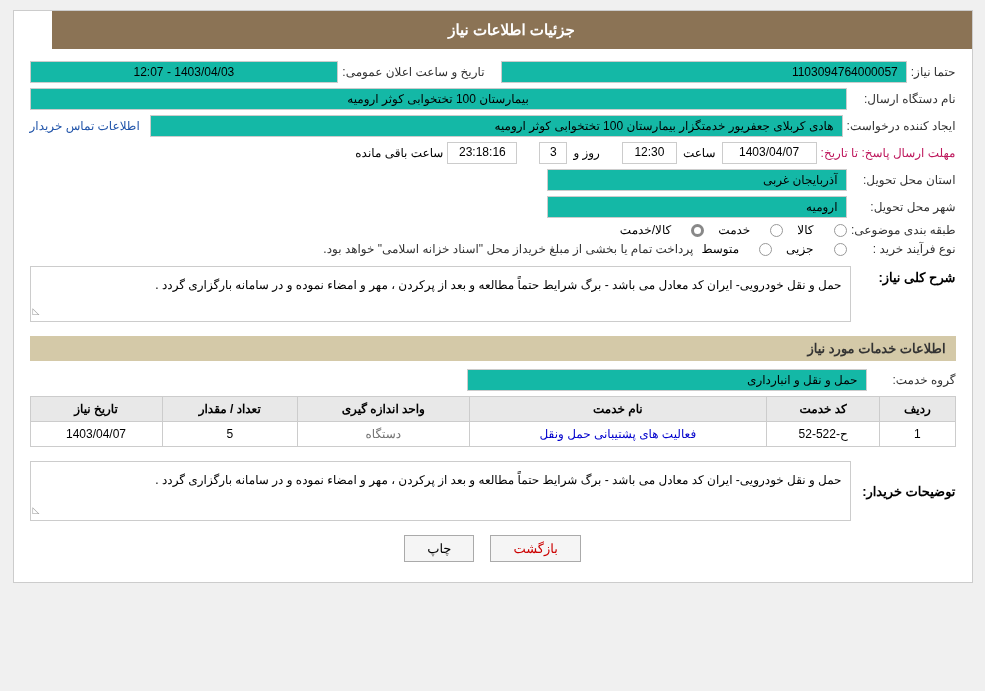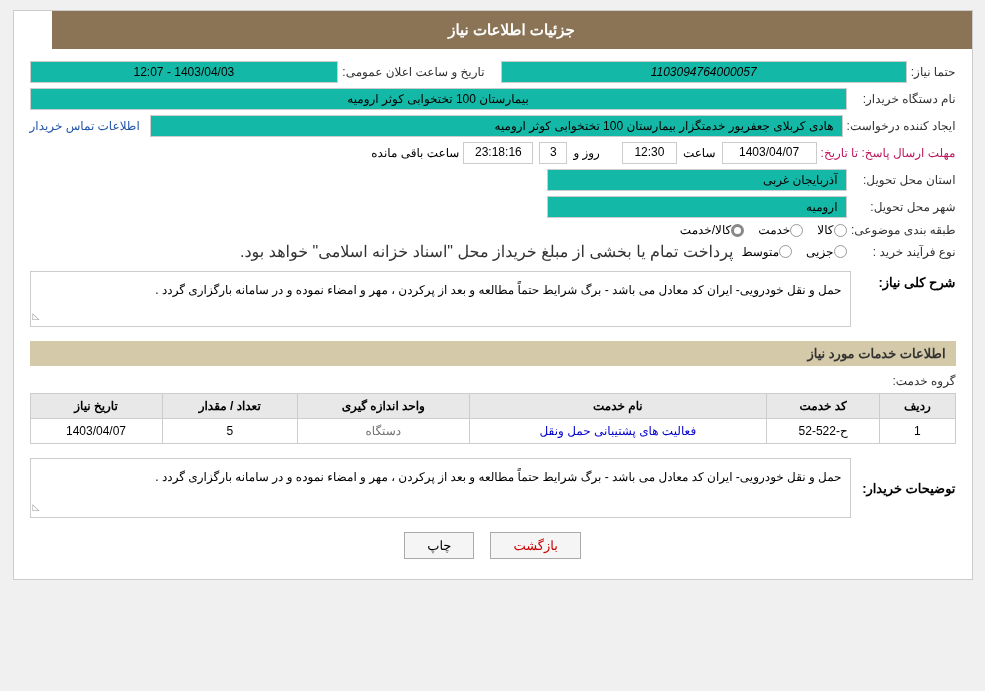--- a/index.html
+++ b/index.html
@@ -78,21 +78,21 @@
       font-size: 12px;
     }
     .radio-group {
       display: flex;
       align-items: center;
       gap: 14px;
     }
     .radio-item {
       display: flex;
       align-items: center;
-      gap: 0;
+      gap: 20px;
       font-size: 12px;
     }
     .radio-circle {
       width: 13px;
       height: 13px;
       border-radius: 50%;
       border: 1px solid #999;
       background: #fff;
       display: inline-block;
     }
@@ -105,21 +105,21 @@
       align-items: center;
       margin-bottom: 5px;
     }
     .process-row {
       display: flex;
       align-items: center;
       margin-bottom: 5px;
       font-size: 12px;
     }
     .process-note {
-      font-size: 16px;
+      font-size: 12px;
       color: #333;
       margin-right: 8px;
     }
     .description-box {
       border: 1px solid #ccc;
       background: #fff;
       padding: 8px;
       font-size: 12px;
       line-height: 1.7;
       min-height: 56px;
@@ -218,47 +218,47 @@
 <div class="main-container">
   <div class="header-bar">
     <span>جزئیات اطلاعات نیاز</span>
   </div>
 
   <div class="content">
 
     <div class="two-col">
       <div class="col-half">
         <span class="inline-label">حتما نیاز:</span>
-        <div class="info-value" style="text-align:center;font-style:italic;">1103094764000057</div>
+        <div class="info-value" style="text-align:right;">1103094764000057</div>
       </div>
       <div class="col-half">
         <span class="inline-label">تاریخ و ساعت اعلان عمومی:</span>
         <div class="info-value" style="text-align:center;">1403/04/03 - 12:07</div>
       </div>
     </div>
 
     <div class="full-row">
-      <span class="inline-label" style="min-width:105px;">نام دستگاه خریدار:</span>
+      <span class="inline-label" style="min-width:105px;">نام دستگاه ارسال:</span>
       <div class="info-value rtl-text" style="text-align:center;">بیمارستان 100 تختخوابی کوثر ارومیه</div>
     </div>
 
     <div class="full-row">
       <span class="inline-label" style="min-width:105px;">ایجاد کننده درخواست:</span>
       <div class="info-value rtl-text" style="flex:1; text-align:right;">هادی کربلای جعفریور خدمتگزار بیمارستان 100 تختخوابی کوثر ارومیه</div>
       <span class="link-blue" style="margin-right:10px; font-size:12px; white-space:nowrap;">اطلاعات تماس خریدار</span>
     </div>
 
     <div class="deadline-row">
       <span class="inline-label" style="min-width:105px; color:#be185d;">مهلت ارسال پاسخ: تا تاریخ:</span>
       <div class="deadline-box" style="min-width:95px; text-align:center;">1403/04/07</div>
       <span style="margin: 0 6px;">ساعت</span>
       <div class="deadline-box" style="min-width:55px; text-align:center;">12:30</div>
       <span style="margin: 0 22px 0 6px;">روز و</span>
       <div class="deadline-box" style="min-width:28px; text-align:center;">3</div>
-      <div class="deadline-box" style="min-width:70px; text-align:center; margin-right:6px;">23:18:16</div>
+      <div class="deadline-box" style="min-width:70px; text-align:center; margin-right:22px;">23:18:16</div>
       <span style="margin-right:4px;">ساعت باقی مانده</span>
     </div>
 
     <div class="full-row">
       <span class="inline-label" style="min-width:105px;">استان محل تحویل:</span>
       <div class="info-value" style="text-align:right; max-width:300px;">آذربایجان غربی</div>
     </div>
 
     <div class="full-row">
       <span class="inline-label" style="min-width:105px;">شهر محل تحویل:</span>
@@ -303,20 +303,21 @@
       <div class="description-box" style="flex:1; position:relative;">
         <span>حمل و نقل خودرویی- ایران کد معادل می باشد  -  برگ شرایط حتماً مطالعه و بعد از پرکردن ، مهر و امضاء نموده و در سامانه بارگزاری گردد .</span>
         <span class="resize-handle">◺</span>
       </div>
     </div>
 
     <div class="section-title">اطلاعات خدمات مورد نیاز</div>
 
     <div class="full-row">
       <span class="inline-label" style="min-width:85px;">گروه خدمت:</span>
+      <div class="info-value rtl-text" style="text-align:right; max-width:400px;">حمل و نقل و انبارداری</div>
     </div>
 
     <table class="services-table">
       <thead>
         <tr>
           <th>ردیف</th>
           <th>کد خدمت</th>
           <th>نام خدمت</th>
           <th>واحد اندازه گیری</th>
           <th>تعداد / مقدار</th>

